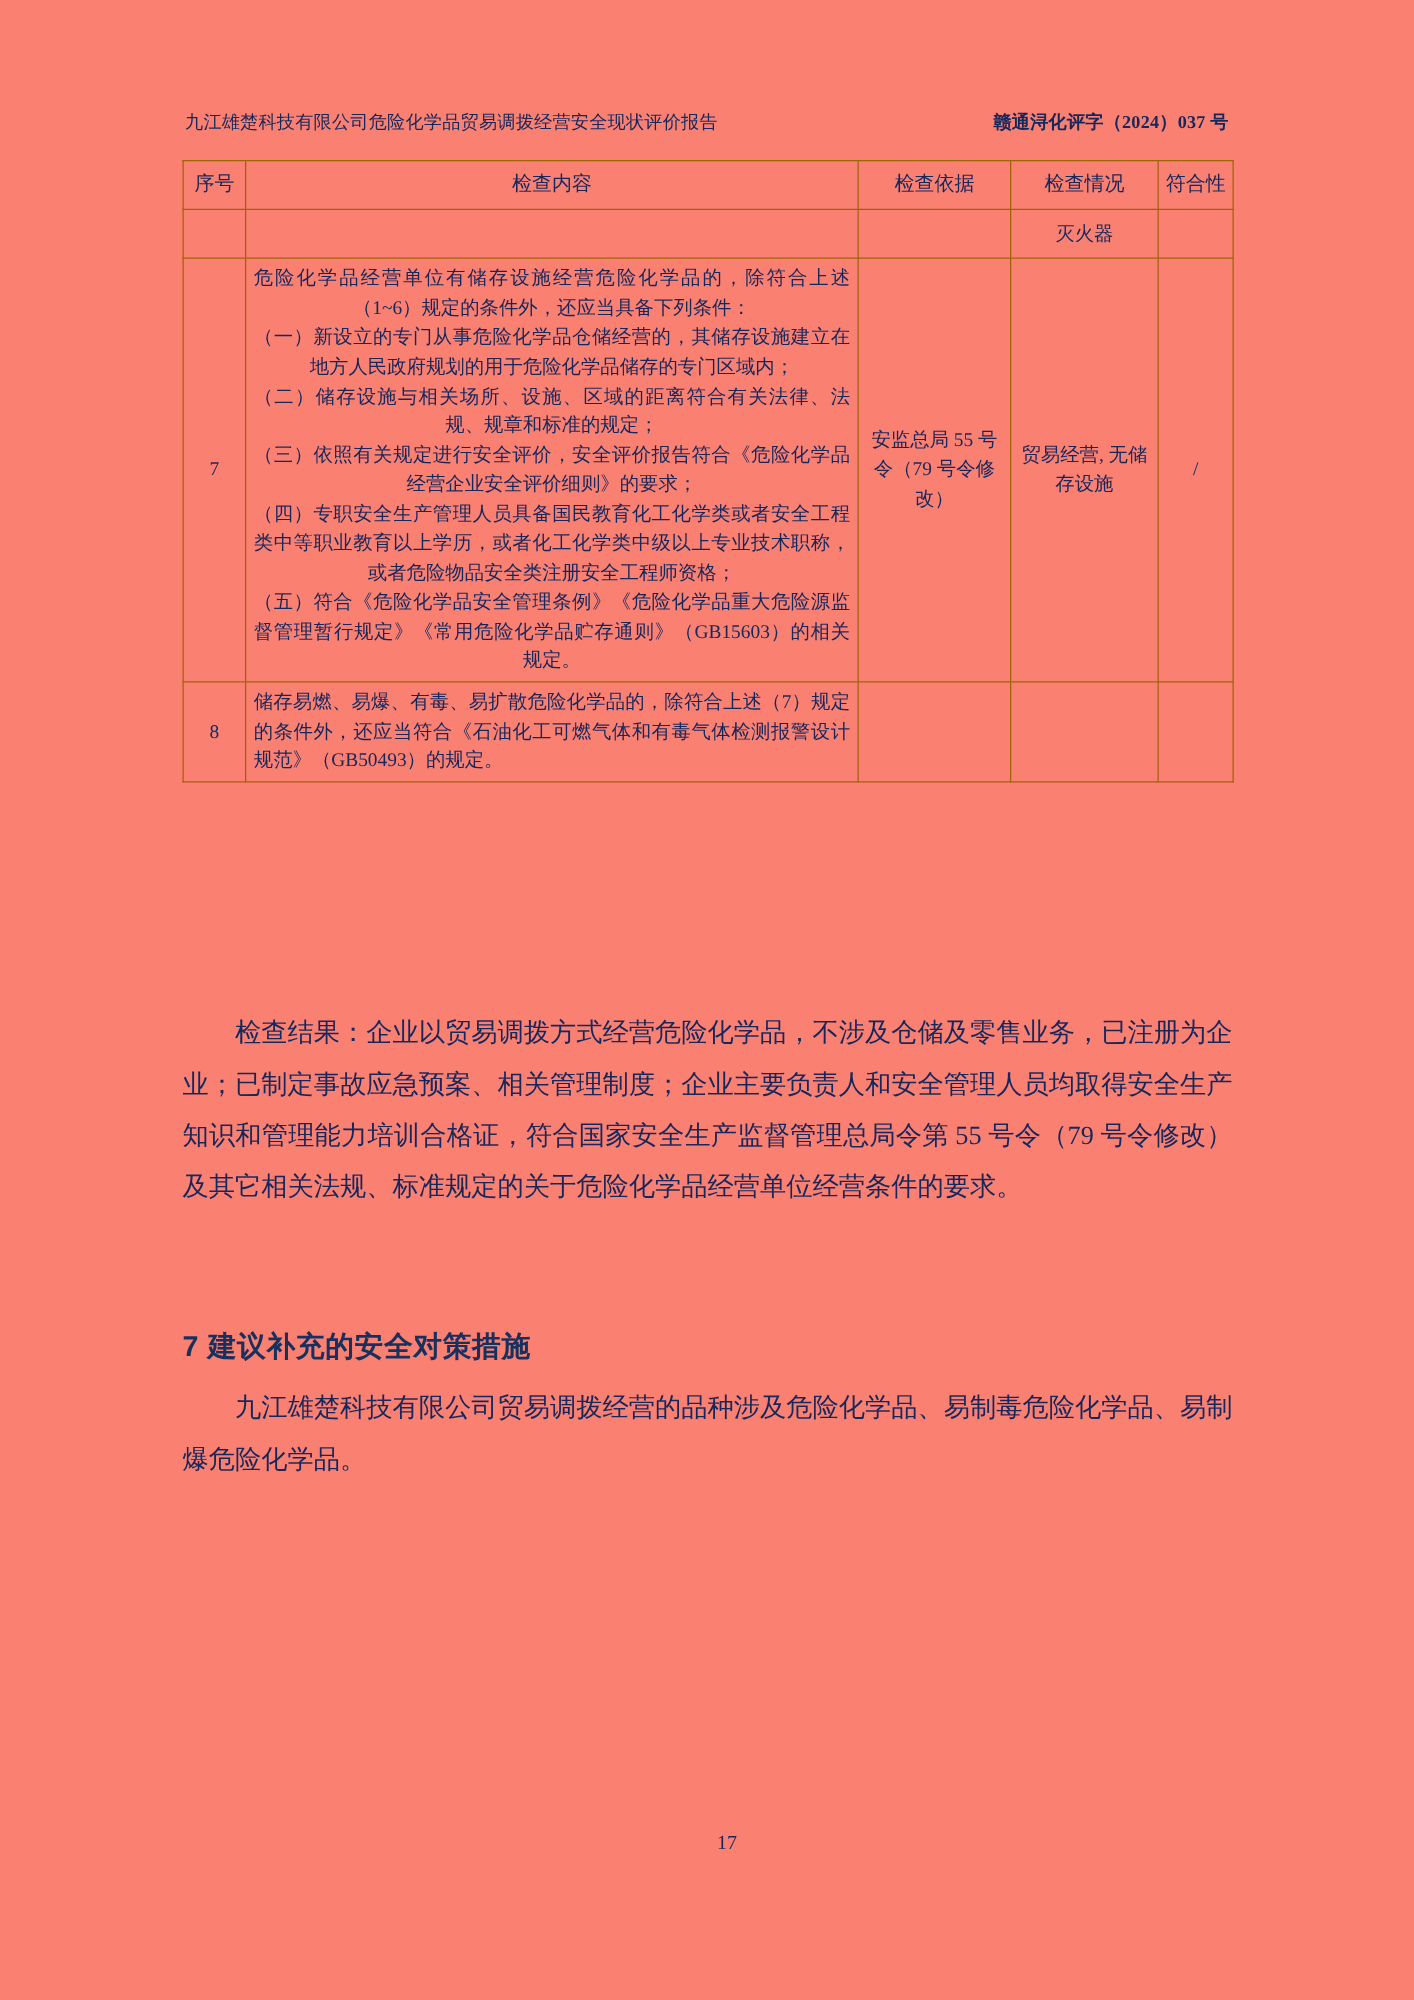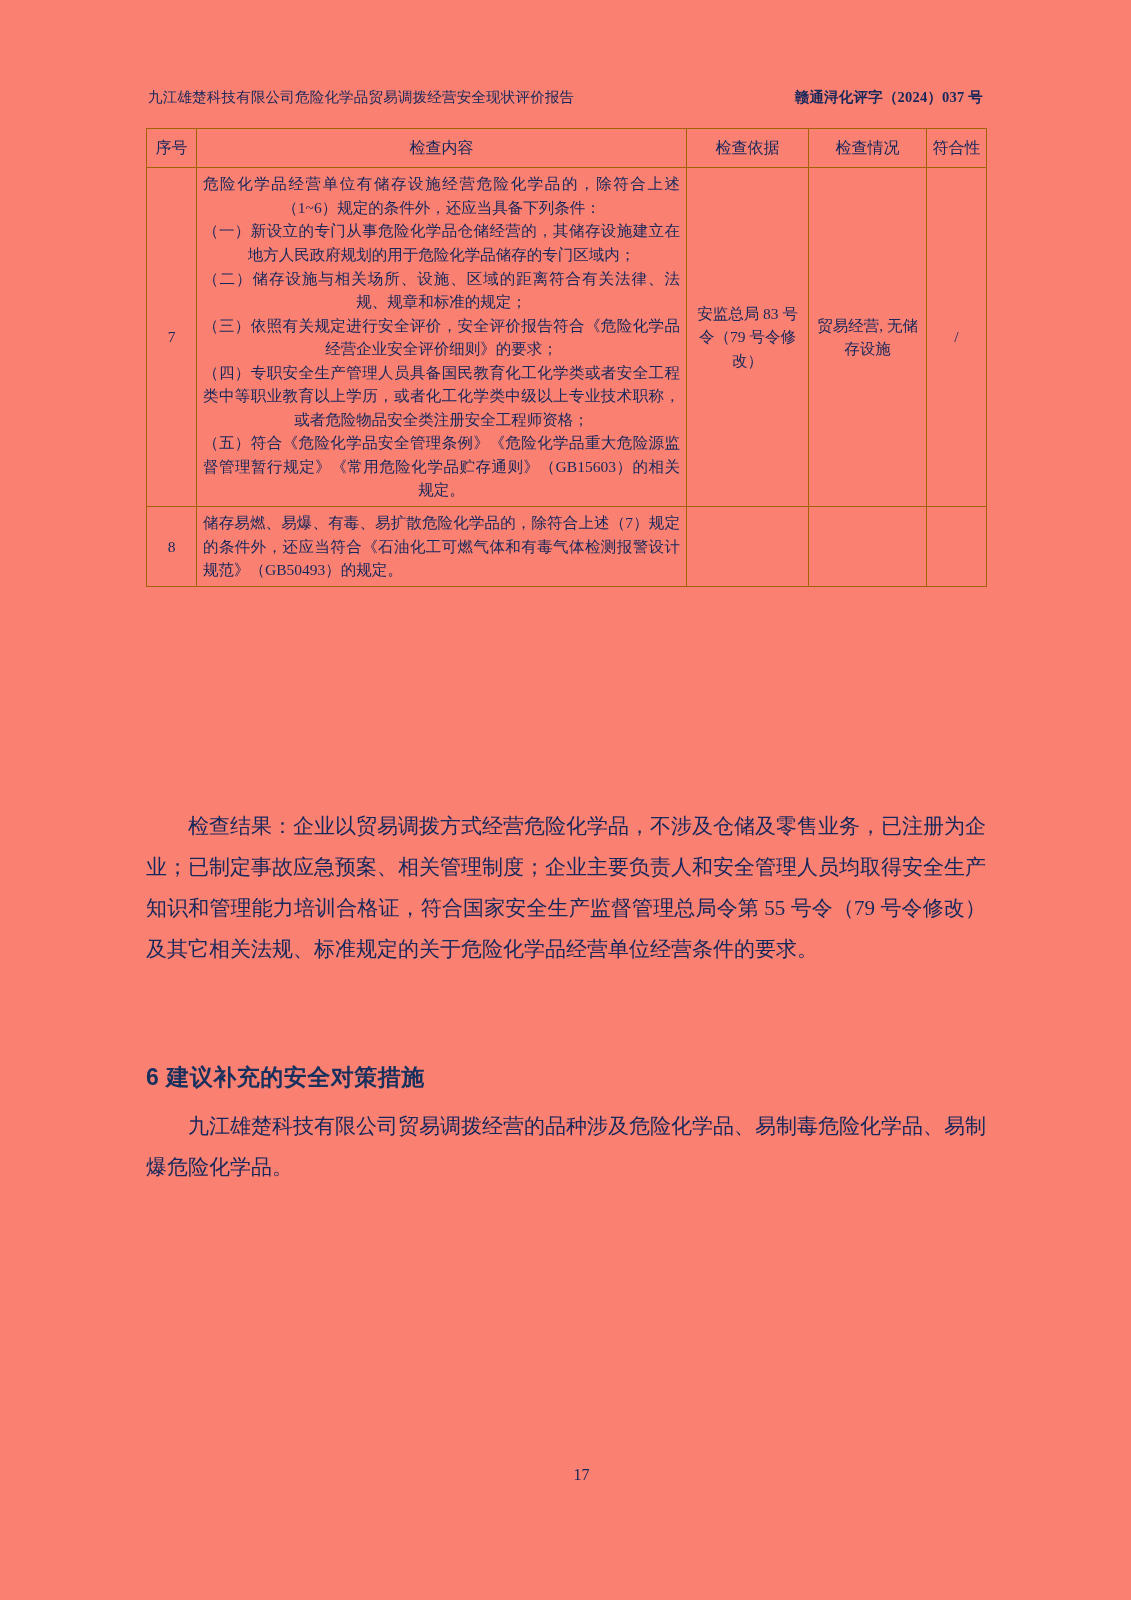--- a/index.html
+++ b/index.html
@@ -131,51 +131,58 @@
     <thead>
       <tr>
         <th>序号</th>
         <th>检查内容</th>
         <th>检查依据</th>
         <th>检查情况</th>
         <th>符合性</th>
       </tr>
     </thead>
     <tbody>
+      <tr class="row-blank">
+        <td></td>
+        <td></td>
+        <td></td>
+        <td>灭火器</td>
+        <td></td>
+      </tr>
       <tr>
         <td>7</td>
         <td class="cell-content">
           <p style="white-space: pre-line;">危险化学品经营单位有储存设施经营危险化学品的，除符合上述（1~6）规定的条件外，还应当具备下列条件：
 （一）新设立的专门从事危险化学品仓储经营的，其储存设施建立在地方人民政府规划的用于危险化学品储存的专门区域内；
 （二）储存设施与相关场所、设施、区域的距离符合有关法律、法规、规章和标准的规定；
 （三）依照有关规定进行安全评价，安全评价报告符合《危险化学品经营企业安全评价细则》的要求；
 （四）专职安全生产管理人员具备国民教育化工化学类或者安全工程类中等职业教育以上学历，或者化工化学类中级以上专业技术职称，或者危险物品安全类注册安全工程师资格；
 （五）符合《危险化学品安全管理条例》《危险化学品重大危险源监督管理暂行规定》《常用危险化学品贮存通则》（GB15603）的相关规定。</p>
         </td>
-        <td>安监总局 83 号令（79 号令修改）</td>
+        <td>安监总局 55 号令（79 号令修改）</td>
         <td>贸易经营, 无储存设施</td>
         <td>/</td>
       </tr>
       <tr>
         <td>8</td>
         <td class="cell-content">
           <p style="text-align: justify; text-align-last: left;">储存易燃、易爆、有毒、易扩散危险化学品的，除符合上述（7）规定的条件外，还应当符合《石油化工可燃气体和有毒气体检测报警设计规范》（GB50493）的规定。</p>
         </td>
         <td></td>
         <td></td>
         <td></td>
       </tr>
     </tbody>
   </table>
 
   <div class="para" style="top: 806px;">
     <span class="indent"></span><span>检查结果：企业以贸易调拨方式经营危险化学品，不涉及仓储及零售业务，已注册为企业；已制定事故应急预案、相关管理制度；企业主要负责人和安全管理人员均取得安全生产知识和管理能力培训合格证，符合国家安全生产监督管理总局令第 55 号令（79 号令修改）及其它相关法规、标准规定的关于危险化学品经营单位经营条件的要求。</span>
   </div>
 
-  <h2 class="section" style="top: 1062px;">6 建议补充的安全对策措施</h2>
+  <h2 class="section" style="top: 1062px;">7 建议补充的安全对策措施</h2>
 
   <div class="para" style="top: 1106px;">
     <span class="indent"></span><span>九江雄楚科技有限公司贸易调拨经营的品种涉及危险化学品、易制毒危险化学品、易制爆危险化学品。</span>
   </div>
 
 
 
   <div class="pageno" style="top: 1466px;">17</div>
 
 </div>

